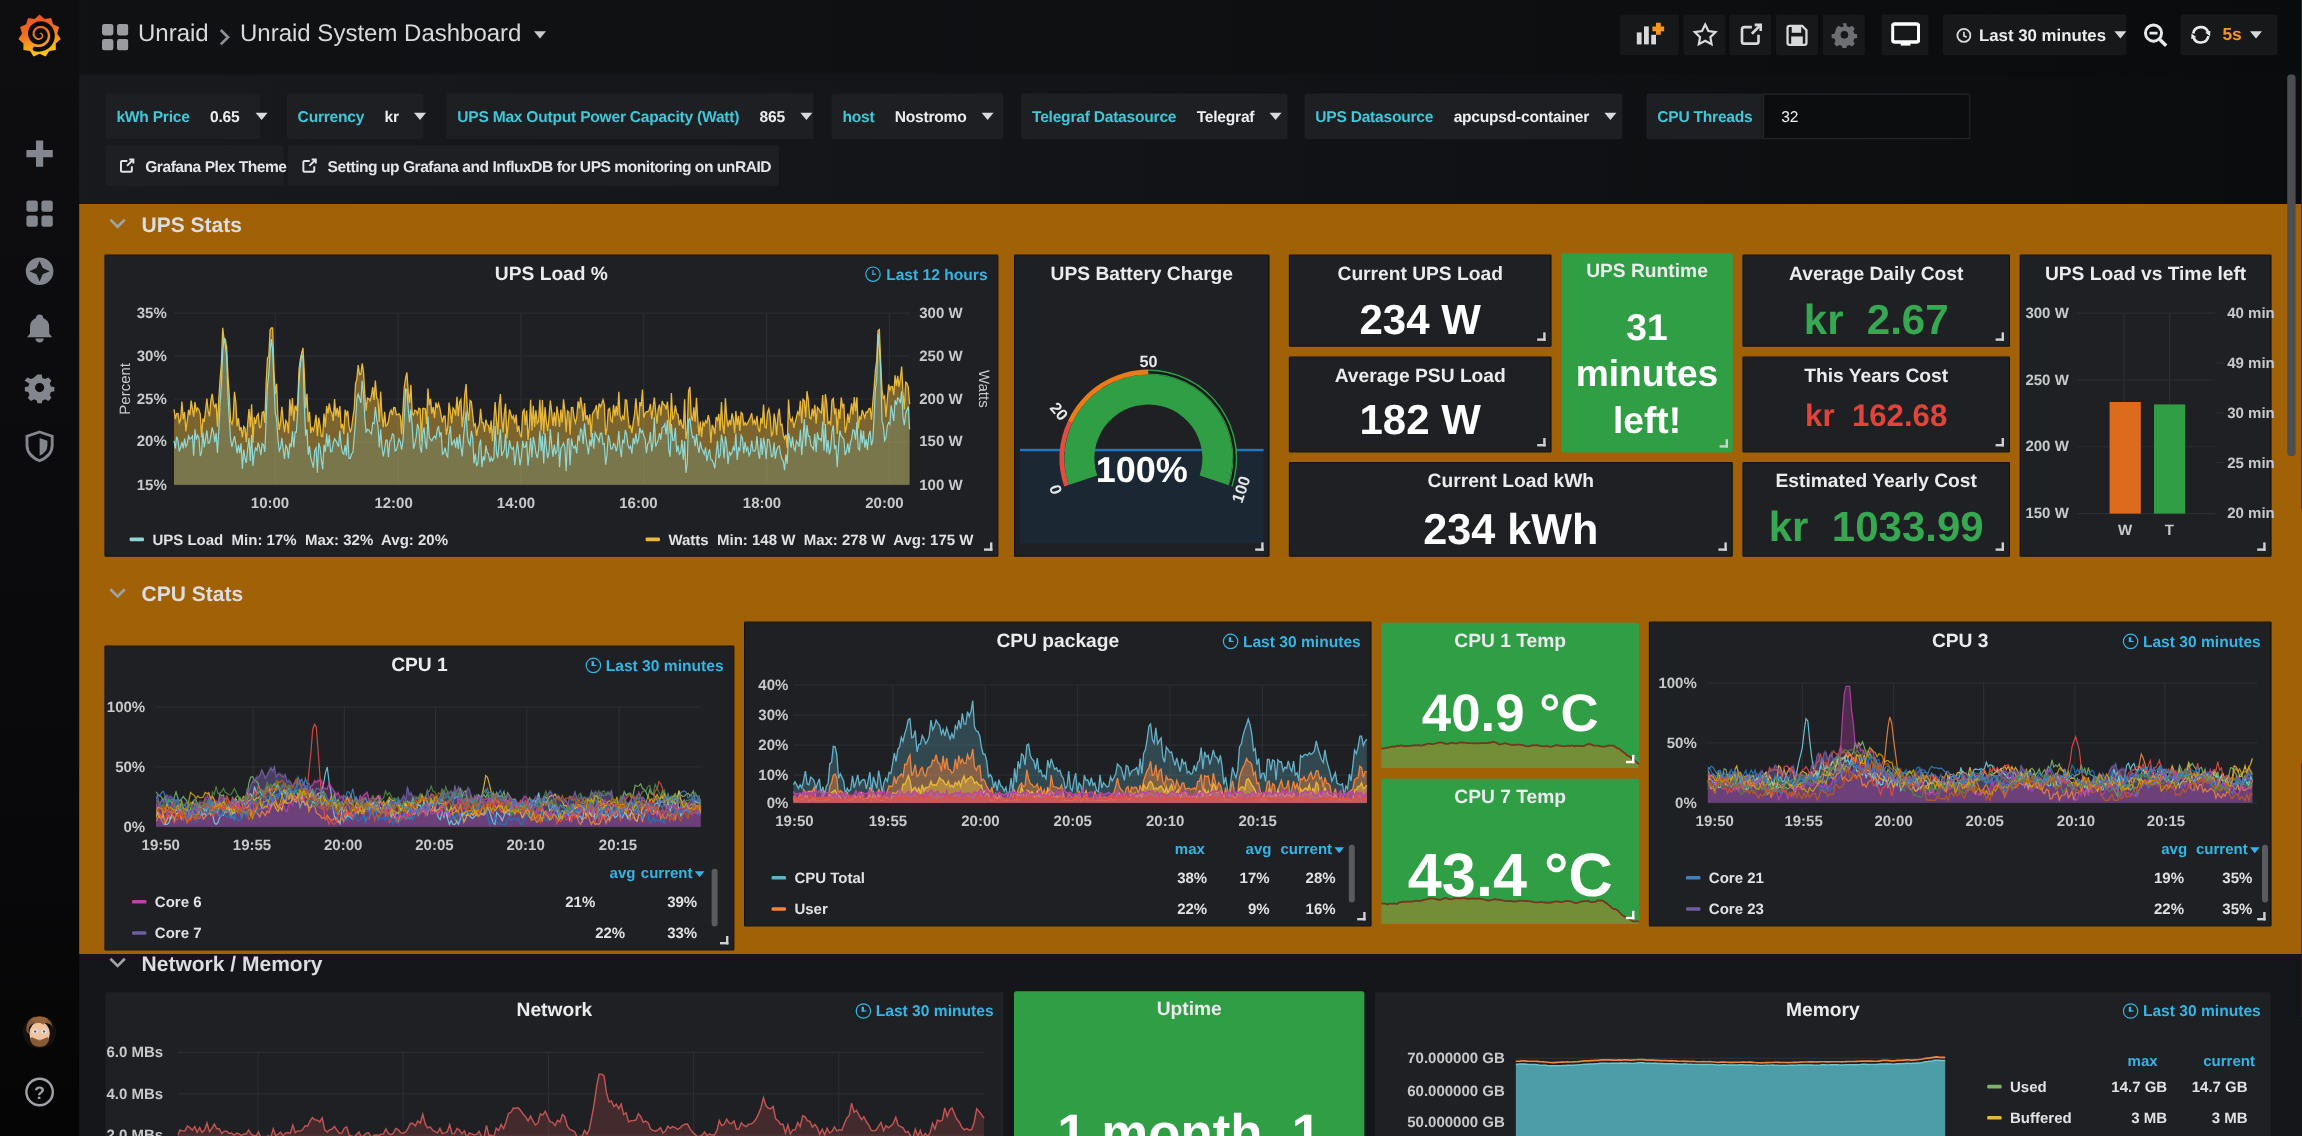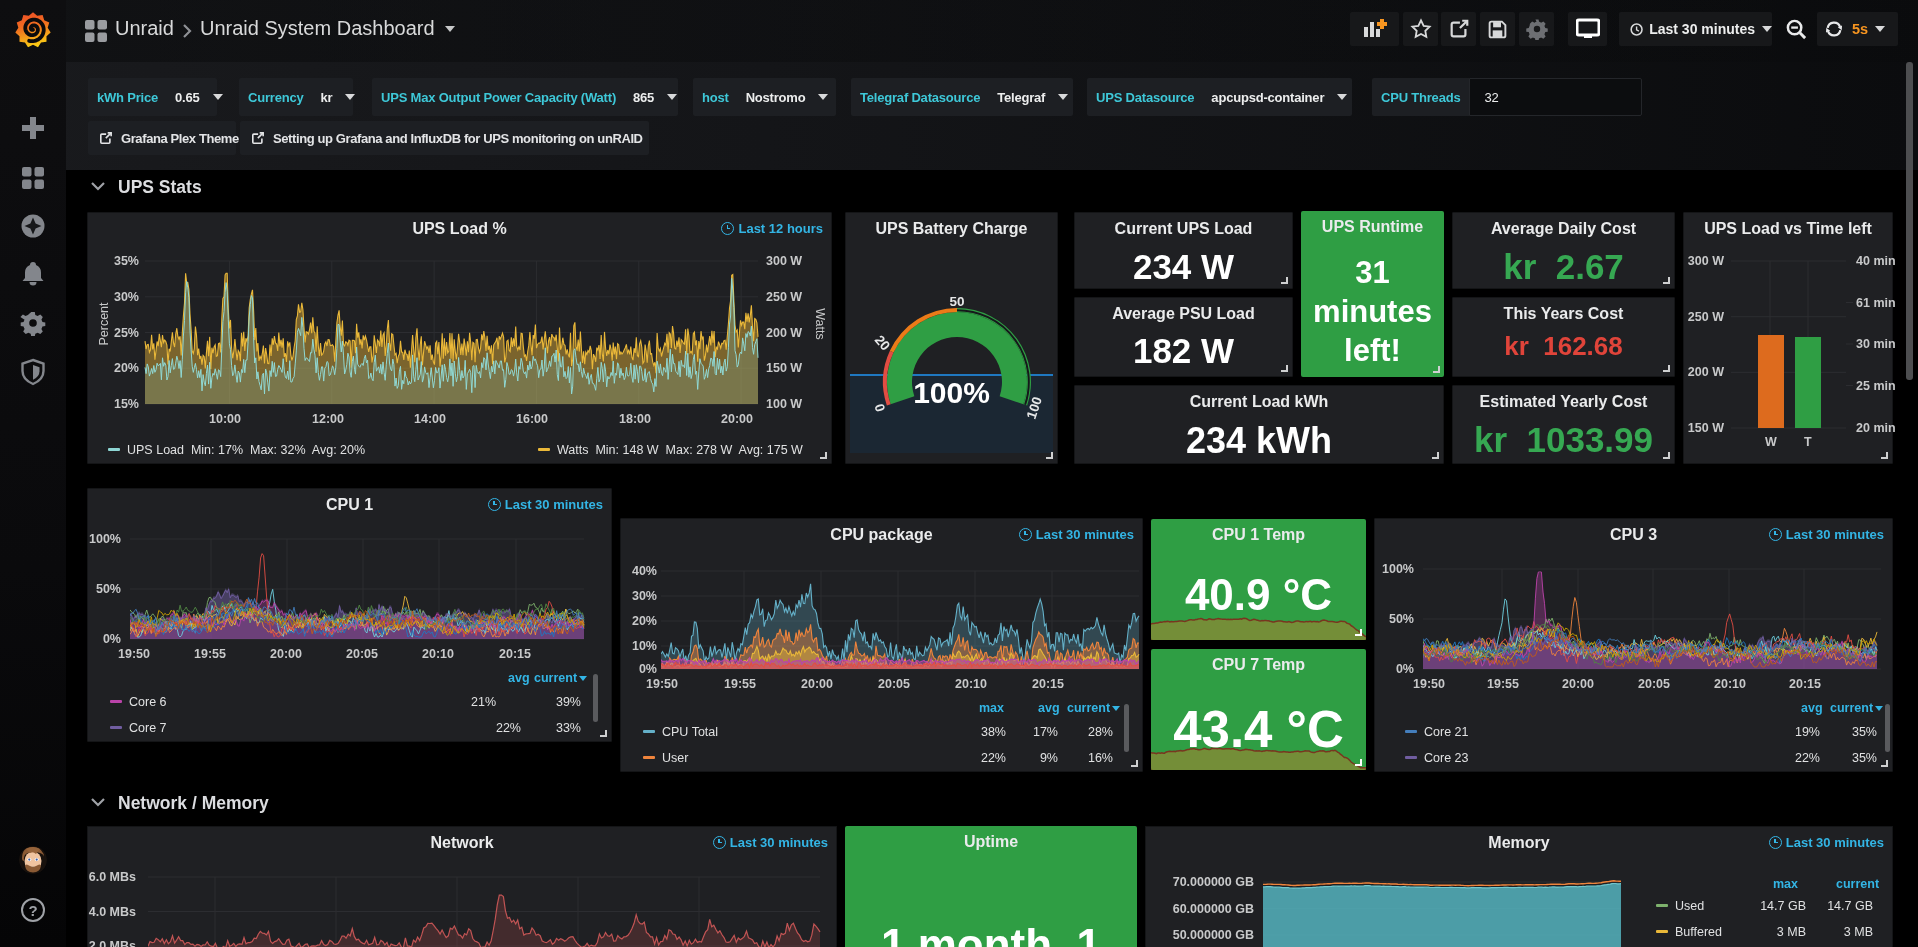--- a/index.html
+++ b/index.html
@@ -1,19 +1,19 @@
 <!DOCTYPE html>
 <html><head>
 <meta charset="utf-8">
 <title>Unraid System Dashboard - Grafana</title>
 <style>
 * { margin:0; padding:0; box-sizing:border-box; }
 html,body { width:1918px; height:947px; overflow:hidden; background:#141619; font-family:"Liberation Sans", sans-serif; }
 .abs { position:absolute; }
-#page { position:relative; width:1918px; height:947px; background:#000000;padding-left:32px; }
+#page { position:relative; width:1918px; height:795px; background:#a16207;padding-left:32px; }
 #header { position:absolute; left:0; top:0; width:1918px; height:170px; background:linear-gradient(to right, #191a1d 0%, #141518 40%, #0b0c0e 100%); }
 #topstrip { position:absolute; left:0; top:0; width:1918px; height:62px; background:linear-gradient(to right, rgba(6,7,8,0.45), rgba(6,7,8,0.15)); }
 #sidebar { position:absolute; left:0; top:0; width:66px; height:947px; background:linear-gradient(180deg,#0e0e10 0%,#0a0a0c 60%,#050506 100%); z-index:40; }
 .sideicon { position:absolute; left:0; width:66px; text-align:center; color:#83868c; }
 #navbar { position:absolute; left:66px; top:0; width:1852px; height:62px; }
 .crumb { color:#d8d9da; font-size:20px; }
 .toolbtn { position:absolute; top:12px; height:34px; background:#17181a; border-radius:2px; display:flex; align-items:center; justify-content:center; color:#c7c8c9; }
 .vbox { position:absolute; height:38px; background:#1d1f23; border-radius:2px; display:flex; align-items:center; font-size:13px; font-weight:bold; white-space:nowrap; letter-spacing:-0.2px; }
 .vlab { color:#3ec8d8; padding:0 9px; }
 .vval { color:#eceded; padding-right:6px; margin-left:8px; }
@@ -25,21 +25,21 @@
 .ptime { position:absolute; top:8px; right:8px; color:#33b5e5; font-size:13px; font-weight:bold; }
 .clockg { display:inline-block; width:13px; height:13px; border:1.5px solid #33b5e5; border-radius:50%; position:relative; vertical-align:-2px; margin-right:4px; }
 .clockg:before { content:""; position:absolute; left:4.5px; top:1.5px; width:1.5px; height:4px; background:#33b5e5; }
 .clockg:after { content:""; position:absolute; left:4.5px; top:4.5px; width:3.5px; height:1.5px; background:#33b5e5; }
 .rsz { position:absolute; right:4px; bottom:4px; width:7px; height:7px; border-right:2px solid #cfd0d1; border-bottom:2px solid #cfd0d1; }
 .axlab { position:absolute; color:#c8c9ca; font-size:12.5px; font-weight:bold; white-space:nowrap; }
 .axlab.r { text-align:right; }
 .gl { stroke:#2c2d31; stroke-width:1; }
 .greenpanel { position:absolute; background:#2f9e44; border-radius:2px; }
 .bigval { position:absolute; left:0; right:0; text-align:center; color:#fff; font-weight:bold; }
-.legrow { position:absolute; color:#e0e1e2; font-size:12.5px; font-weight:normal; white-space:nowrap; }
+.legrow { position:absolute; color:#e0e1e2; font-size:12.5px; font-weight:bold; white-space:nowrap; }
 .dash { display:inline-block; width:12px; height:3.5px; border-radius:1px; vertical-align:3px; margin-right:7px; }
 .lhead { color:#33b5e5; font-size:12.5px; font-weight:bold; position:absolute; }
 .sortcaret { display:inline-block; width:0; height:0; border-left:4px solid transparent; border-right:4px solid transparent; border-top:5px solid #33b5e5; margin-left:2px; vertical-align:1px; }
 .sb { position:absolute; background:#5a5b5e; border-radius:3px; }
 </style>
 </head>
 <body>
 <div id="page">
 <div id="header"></div>
 <div id="topstrip"></div>
@@ -356,35 +356,35 @@
     <line x1="86" y1="48" x2="86" y2="122" class="gl"></line>
     <line x1="124" y1="48" x2="124" y2="124" class="gl"></line>
     <rect x="74" y="122" width="26" height="93" fill="#dd6b1e"></rect>
     <rect x="111" y="124" width="26" height="91" fill="#2f9e44"></rect>
   </svg>
   <div class="axlab r" style="right:168px;top:41px;width:42px">300 W</div>
   <div class="axlab r" style="right:168px;top:97px;width:42px">250 W</div>
   <div class="axlab r" style="right:168px;top:152px;width:42px">200 W</div>
   <div class="axlab r" style="right:168px;top:208px;width:42px">150 W</div>
   <div class="axlab" style="left:172px;top:41px">40 min</div>
-  <div class="axlab" style="left:172px;top:83px">61 min</div>
+  <div class="axlab" style="left:172px;top:83px">49 min</div>
   <div class="axlab" style="left:172px;top:124px">30 min</div>
   <div class="axlab" style="left:172px;top:166px">25 min</div>
   <div class="axlab" style="left:172px;top:208px">20 min</div>
   <div class="axlab" style="left:81px;top:222px">W</div>
   <div class="axlab" style="left:120px;top:222px">T</div>
   <div class="rsz"></div>
 </div>
 
 <svg class="abs" style="left:90px;top:487px" width="16" height="14" viewBox="0 0 16 14">
       <path d="M2 4 L8 10 L14 4" fill="none" stroke="#9fa2a7" stroke-width="2.2"></path>
     </svg>
 <div class="sechead" style="left:118px;top:485px">CPU Stats</div>
 
-<div class="panel" style="left:87px;top:488px;width:525px;height:254px">
+<div class="panel" style="left:87px;top:538px;width:525px;height:254px">
   <div class="ptitle">CPU 1</div>
   <div class="ptime"><span class="clockg"></span>Last 30 minutes</div>
   <svg class="abs" style="left:42px;top:0" width="470" height="160" viewBox="0 0 470 160">
     <line x1="0" y1="50" x2="454" y2="50" class="gl"></line>
     <line x1="0" y1="100" x2="454" y2="100" class="gl"></line>
     <line x1="0" y1="150" x2="454" y2="150" class="gl"></line>
     <line x1="81" y1="50" x2="81" y2="150" class="gl"></line>
     <line x1="157" y1="50" x2="157" y2="150" class="gl"></line>
     <line x1="233" y1="50" x2="233" y2="150" class="gl"></line>
     <line x1="309" y1="50" x2="309" y2="150" class="gl"></line>

